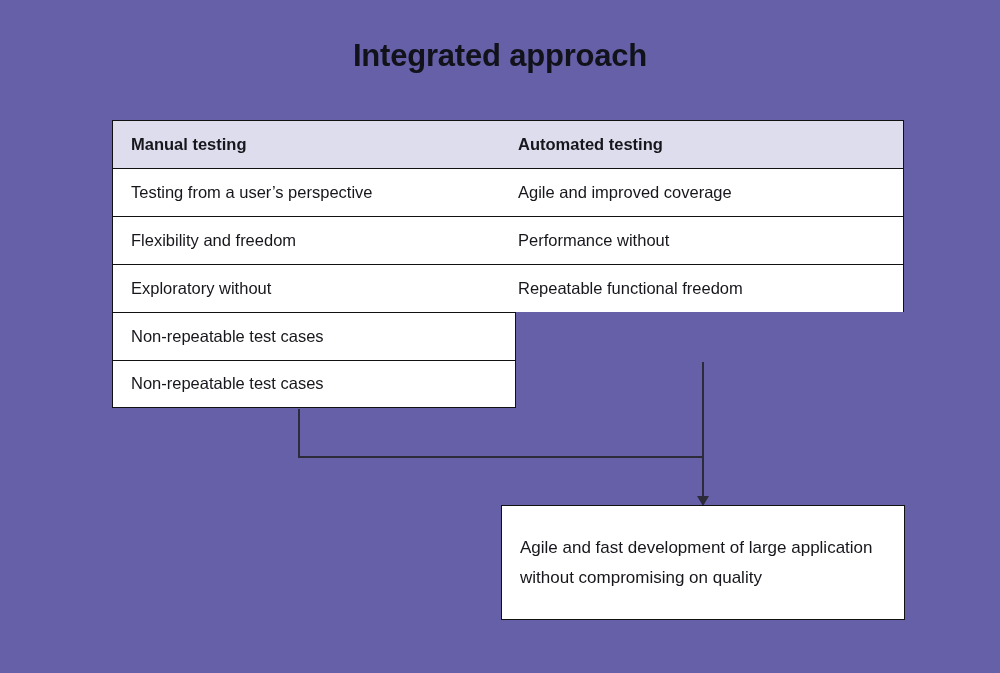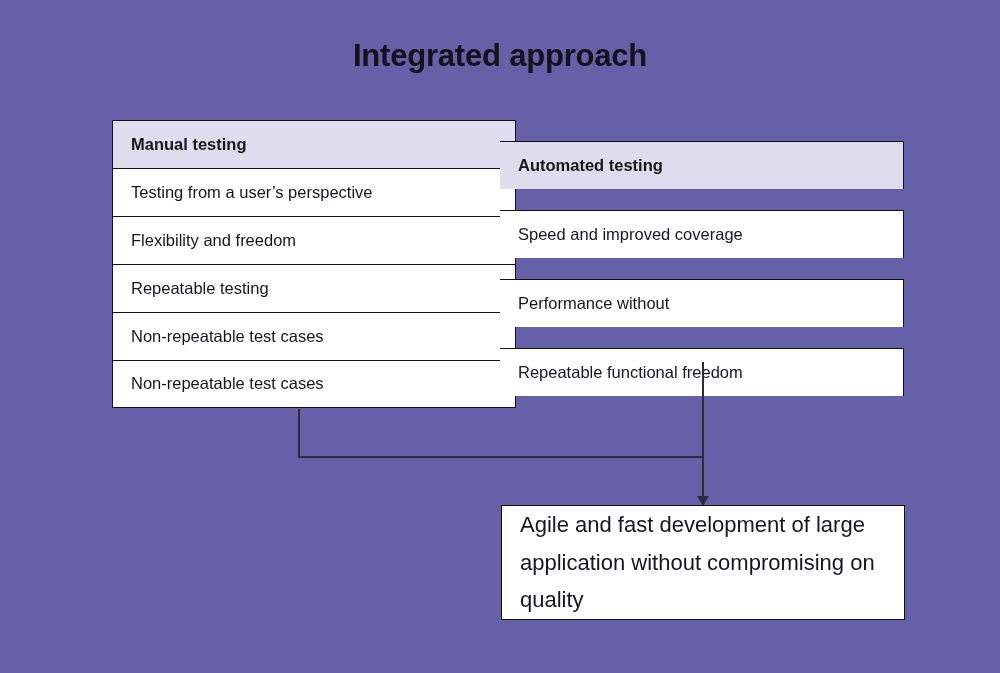--- a/index.html
+++ b/index.html
@@ -63,21 +63,21 @@
     line-height: 1.2;
   }
   .cell.head {
     background: #dedded;
     font-weight: bold;
   }
   .cell.last {
     border-bottom: 1px solid #111111;
   }
   
-  .cmp-col.right .cell { border-left: none; margin-top: 21px; }
+  .cmp-col.right .cell { border-left: none; }
 
   
   .line {
     position: absolute;
     background: #2b2b3a;
   }
   .line.v { width: 2px; }
   .line.h { height: 2px; }
 
   
@@ -105,46 +105,46 @@
     top: 505px;
     width: 404px;
     height: 115px;
     background: #ffffff;
     border: 1px solid #111111;
     display: flex;
     align-items: center;
   }
   .outcome-text {
     padding: 0 22px 0 18px;
-    font-size: 22px;
+    font-size: 17px;
     line-height: 1.72;
     color: #16161c;
   }
 </style>
 </head>
 <body>
 
 <div id="canvas">
 
   <div class="page-title">Integrated approach</div>
 
   <div class="cmp-table">
 
     <div class="cmp-col left">
       <div class="cell head">Manual testing</div>
       <div class="cell">Testing from a user’s perspective</div>
       <div class="cell">Flexibility and freedom</div>
-      <div class="cell">Repeatable testing</div>
+      <div class="cell">Exploratory without</div>
       <div class="cell">Non-repeatable test cases</div>
       <div class="cell last">Non-repeatable test cases</div>
     </div>
 
     <div class="cmp-col right">
       <div class="cell head">Automated testing</div>
-      <div class="cell">Speed and improved coverage</div>
+      <div class="cell">Agile and improved coverage</div>
       <div class="cell">Performance without</div>
       <div class="cell">Repeatable functional freedom</div>
     </div>
 
   </div>
 
   <div class="line v" id="stem-left"></div>
   <div class="line h" id="join-h"></div>
   <div class="line v" id="stem-right"></div>
   <div class="arrowhead"></div>

